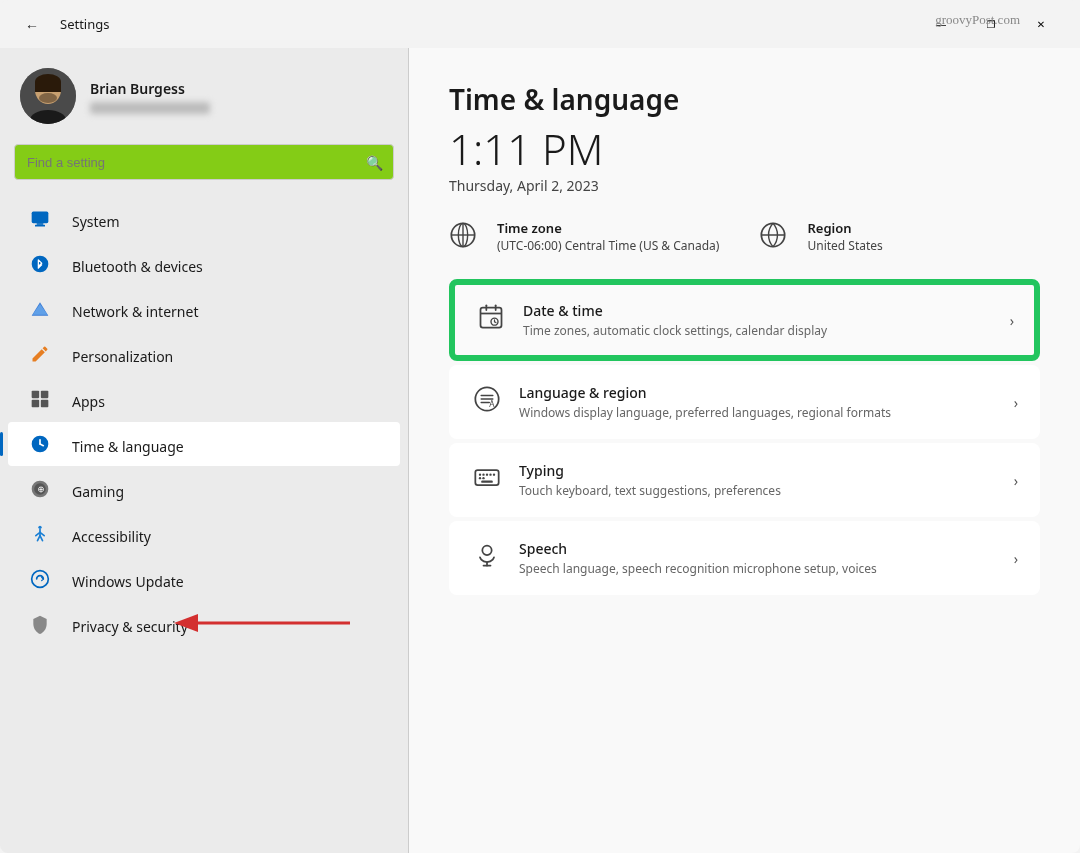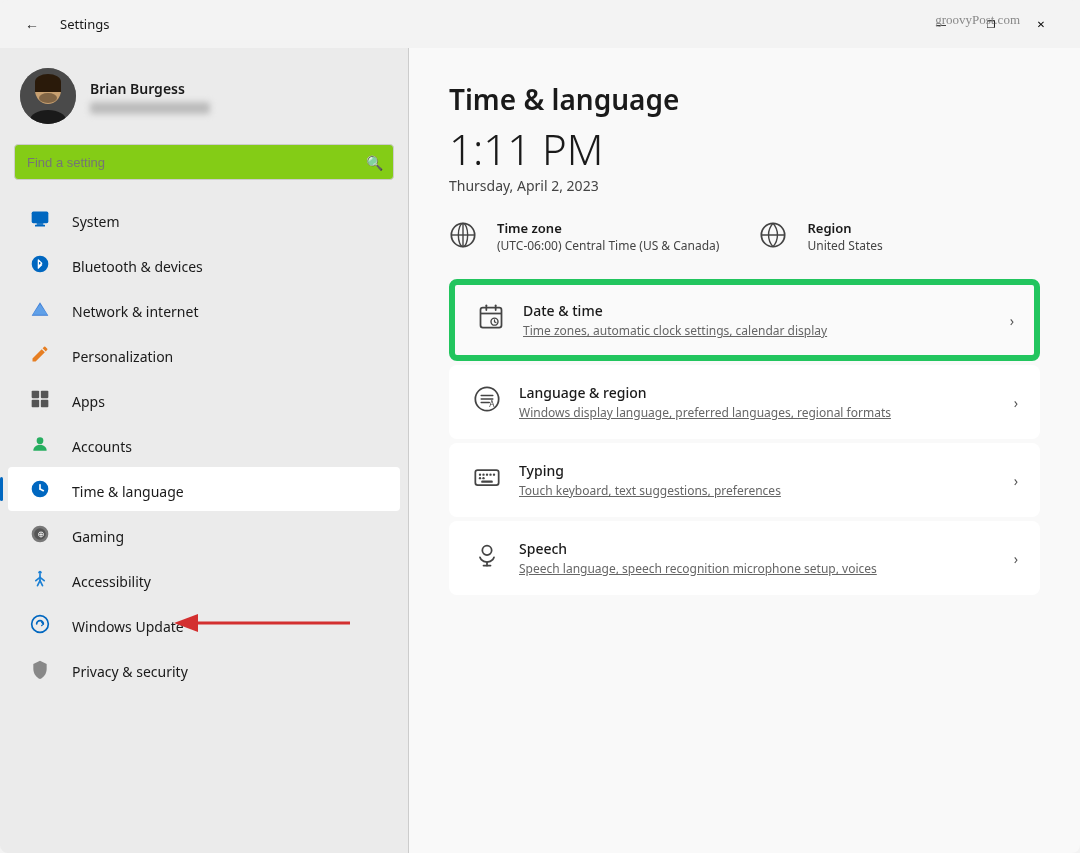--- a/index.html
+++ b/index.html
@@ -249,21 +249,20 @@
     .settings-item-text { flex: 1; }
     .settings-item-title {
       font-size: 14px;
       font-weight: 500;
       color: #1a1a1a;
     }
     .settings-item-desc {
       font-size: 12px;
       color: #666;
       margin-top: 2px;
-      text-decoration: underline;
     }
     .chevron {
       color: #555;
       font-size: 14px;
     }
     
     .watermark {
       position: absolute;
       top: 12px;
       right: 60px;
@@ -371,29 +370,20 @@
             <svg viewBox="0 0 24 24" xmlns="http://www.w3.org/2000/svg">
               <rect x="2" y="2" width="9" height="9" rx="1" fill="#555"></rect>
               <rect x="13" y="2" width="9" height="9" rx="1" fill="#555"></rect>
               <rect x="2" y="13" width="9" height="9" rx="1" fill="#555"></rect>
               <rect x="13" y="13" width="9" height="9" rx="1" fill="#555"></rect>
             </svg>
           </span>
           <span class="nav-label">Apps</span>
         </div>
 
-        <div class="nav-item">
-          <span class="nav-icon">
-            <svg viewBox="0 0 24 24" xmlns="http://www.w3.org/2000/svg">
-              <circle cx="12" cy="8" r="4" fill="#27ae60"></circle>
-              <path d="M4 20c0-4 3.6-7 8-7s8 3 8 7" fill="#27ae60"></path>
-            </svg>
-          </span>
-          <span class="nav-label">Accounts</span>
-        </div>
 
         <div class="nav-item active">
           <span class="nav-icon">
             <svg viewBox="0 0 24 24" xmlns="http://www.w3.org/2000/svg">
               <circle cx="12" cy="12" r="10" fill="#0067c0"></circle>
               <line x1="12" y1="7" x2="12" y2="12" stroke="white" stroke-width="2" stroke-linecap="round"></line>
               <line x1="12" y1="12" x2="16" y2="14" stroke="white" stroke-width="2" stroke-linecap="round"></line>
             </svg>
           </span>
           <span class="nav-label">Time &amp; language</span>

